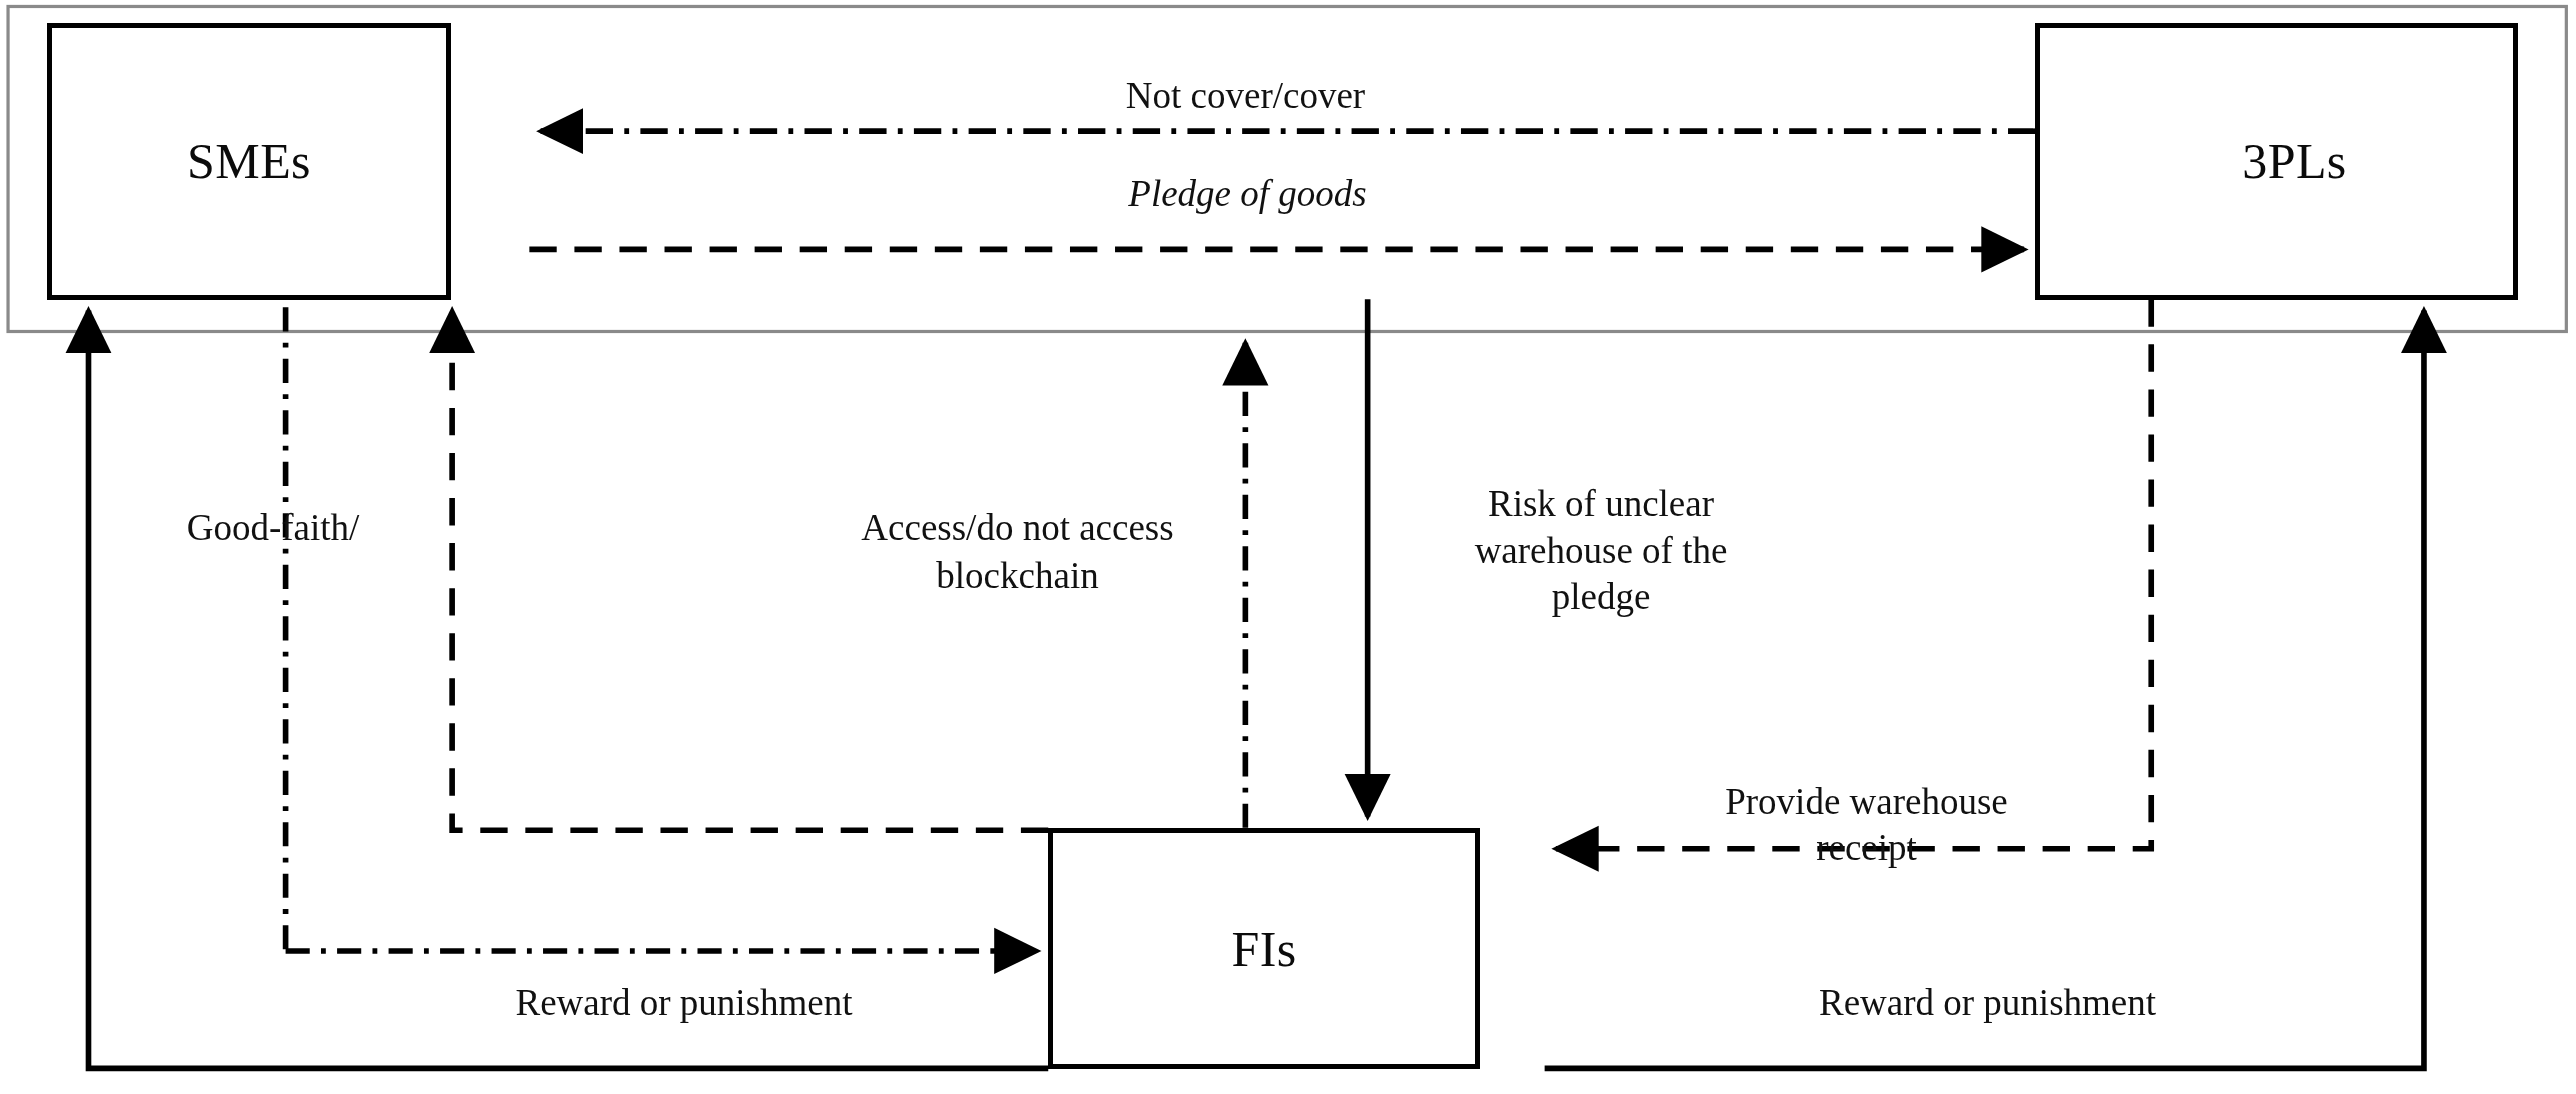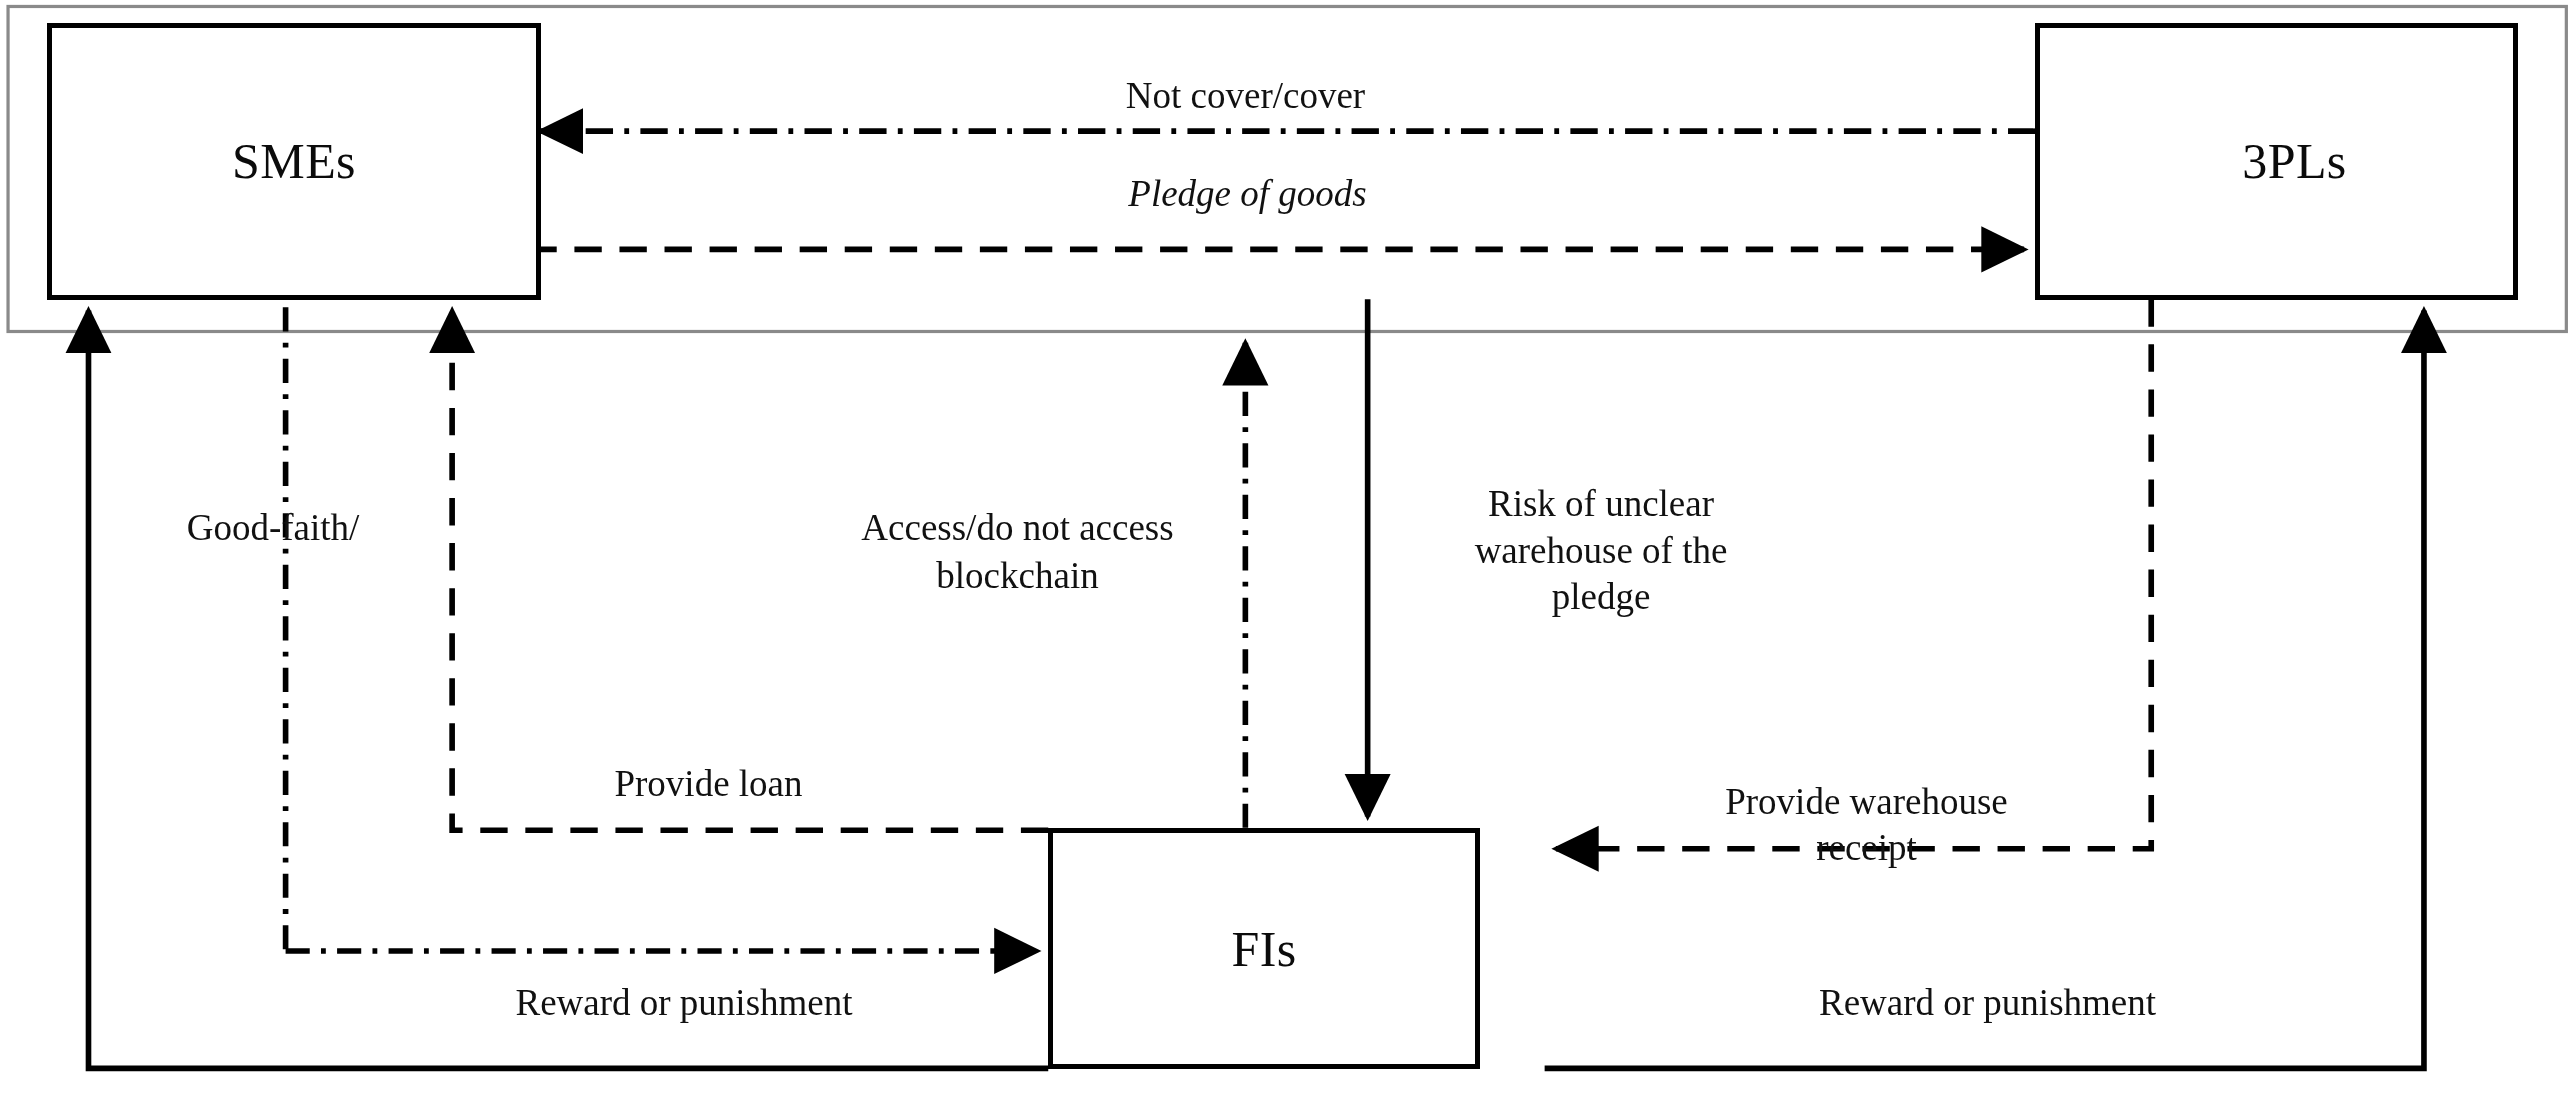--- a/index.html
+++ b/index.html
@@ -4,21 +4,21 @@
 <style>
   html,body{margin:0;padding:0;background:#ffffff;}
   #stage{position:relative;width:2576px;height:1095px;background:#ffffff;
          font-family:"Liberation Serif","DejaVu Serif",serif;overflow:hidden;}
   #wire{position:absolute;left:0;top:0;width:2576px;height:1095px;}
   .node{position:absolute;box-sizing:border-box;background:#ffffff;
         border:5.6px solid #000000;display:flex;align-items:center;justify-content:center;}
   .node span{font-size:50px;color:#0b0b0b;letter-spacing:0.4px;line-height:1;}
   .lbl{position:absolute;color:#111111;font-size:37px;line-height:1.22;
        text-align:center;white-space:pre-line;background:transparent;}
-  .nodeSMEs{left:47px;top:22.5px;width:494px;height:277px;text-align:center;}
+  .nodeSMEs{left:47px;top:22.5px;width:404px;height:277px;text-align:center;}
   .node3PLs{left:2035px;top:22.5px;width:483px;height:277px;padding-left:36px;}
   .nodeFIs{left:1048px;top:828px;width:432px;height:241px;}
 </style>
 </head>
 <body>
 
 <div id="stage">
 
   <svg id="wire" viewBox="0 0 3202 1361">
     <defs>
@@ -68,21 +68,20 @@
 
   <div class="lbl" style="left:72px;top:505px;width:402px;">Good-faith/</div>
 
   <div class="lbl" style="left:768px;top:505px;width:499px;">Access/do not access</div>
   <div class="lbl" style="left:768px;top:553px;width:499px;">blockchain</div>
 
   <div class="lbl" style="left:1400px;top:481px;width:402px;">Risk of unclear</div>
   <div class="lbl" style="left:1400px;top:528px;width:402px;">warehouse of the</div>
   <div class="lbl" style="left:1400px;top:574px;width:402px;">pledge</div>
 
-  <div class="lbl" style="left:483px;top:761px;width:451px;">Provide loan</div>
 
   <div class="lbl" style="left:1617px;top:779px;width:499px;">Provide warehouse</div>
   <div class="lbl" style="left:1617px;top:825px;width:499px;">receipt</div>
 
   <div class="lbl" style="left:322px;top:980px;width:724px;">Reward or punishment</div>
 
   <div class="lbl" style="left:1553px;top:980px;width:869px;">Reward or punishment</div>
 
 </div>
 

